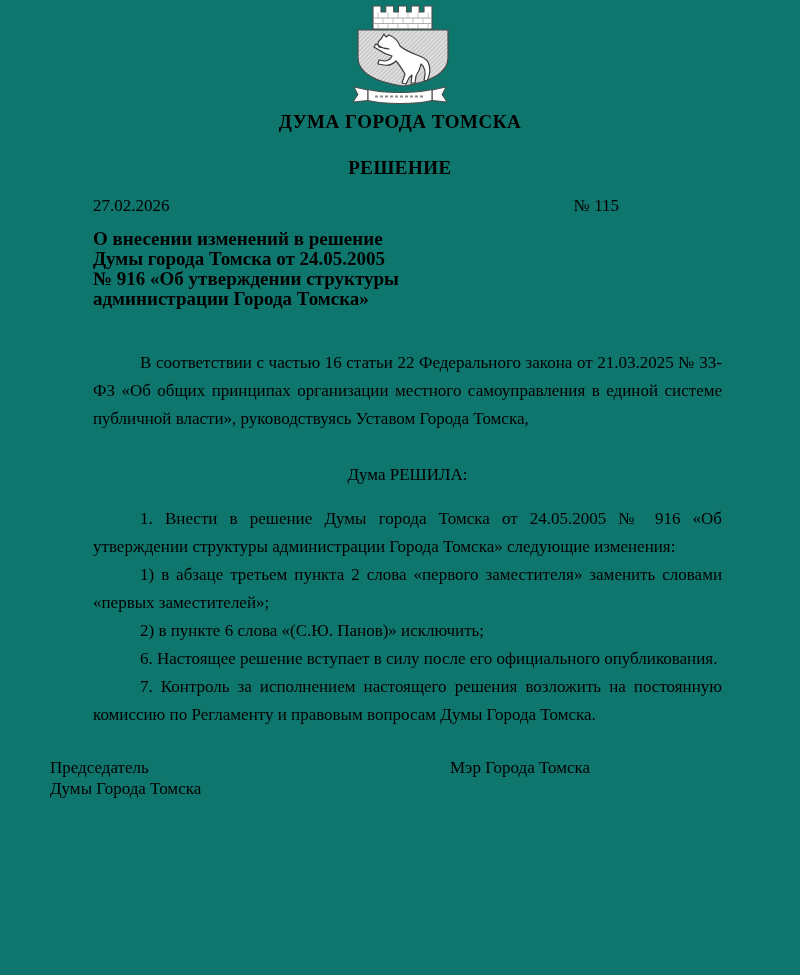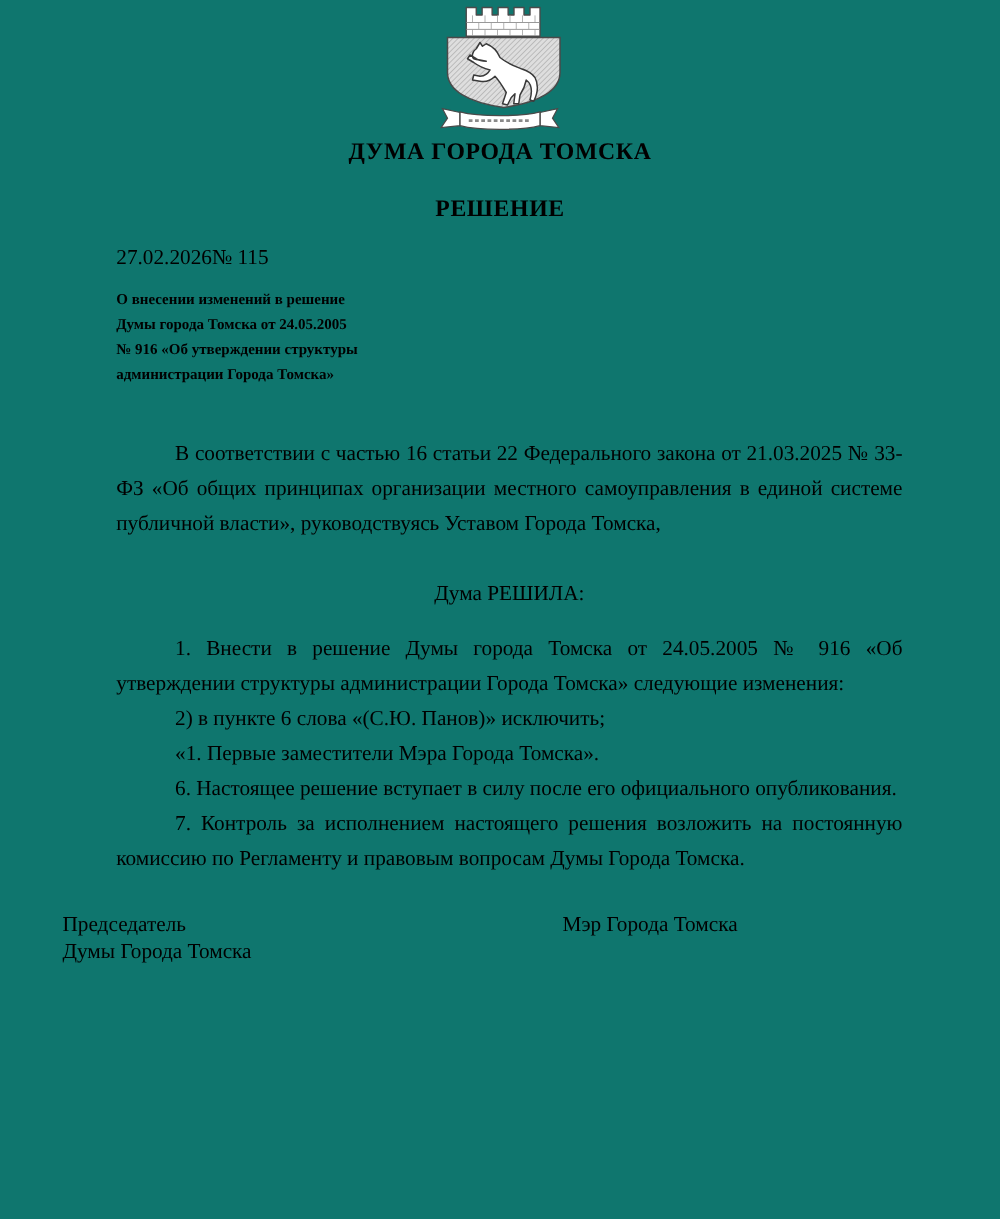--- a/index.html
+++ b/index.html
@@ -12,26 +12,26 @@
   .emblem svg{display:block;width:104px;height:104px;}
   .org-name{
     margin-top:5px;text-align:center;font-weight:bold;font-size:19px;
     letter-spacing:0.5px;line-height:22px;
   }
   .doc-type{
     margin-top:24px;text-align:center;font-weight:bold;font-size:19px;
     letter-spacing:0.5px;line-height:22px;
   }
   .meta-row{
-    display:flex;align-items:baseline;
+    display:flex;justify-content:space-between;align-items:baseline;
     margin:16px 78px 0 93px;font-size:17px;line-height:22px;
   }
   .doc-number{margin-right:103px;}
   .title-block{
-    margin:12px 78px 0 93px;font-weight:bold;font-size:12px;line-height:20px;
+    margin:12px 78px 0 93px;font-weight:bold;font-size:19px;line-height:20px;
   }
   .content{margin:0 78px 0 93px;font-size:17px;line-height:28px;}
   .para{margin:0;text-indent:47px;text-align:justify;}
   .preamble{margin-top:40px;}
   .resolved-heading{margin:28px 0 16px;text-align:center;text-indent:0;}
   .sig-titles{display:flex;margin:28px 78px 0 50px;font-size:17px;line-height:21px;justify-content:space-between;}
   .sig-col-left{width:400px;}
   .sig-col-right{flex:1;}
 </style>
 </head>
@@ -101,22 +101,22 @@
     <div>Думы города Томска от 24.05.2005</div>
     <div>№ 916 «Об утверждении структуры</div>
     <div>администрации Города Томска»</div>
   </div>
 
   <div class="content">
     <p class="para preamble">В соответствии с частью 16 статьи 22 Федерального закона от 21.03.2025 № 33-ФЗ «Об общих принципах организации местного самоуправления в единой системе публичной власти», руководствуясь Уставом Города Томска,</p>
     <div class="resolved-heading">Дума РЕШИЛА:</div>
     <div>
         <p class="para">1. Внести в решение Думы города Томска от 24.05.2005 № 916 «Об утверждении структуры администрации Города Томска» следующие изменения:</p>
+        <p class="para">1) в абзаце третьем пункта 2 слова «первого заместителя» заменить словами «первых заместителей»;</p>
         <p class="para">2) в пункте 6 слова «(С.Ю. Панов)» исключить;</p>
-        <p class="para">«1. Первые заместители Мэра Города Томска».</p>
         <p class="para">6. Настоящее решение вступает в силу после его официального опубликования.</p>
         <p class="para">7. Контроль за исполнением настоящего решения возложить на постоянную комиссию по Регламенту и правовым вопросам Думы Города Томска.</p>
       </div>
   </div>
 
   <div class="sig-titles">
     <div class="sig-col-left">
       <div>Председатель</div>
       <div>Думы Города Томска</div>
     </div>

